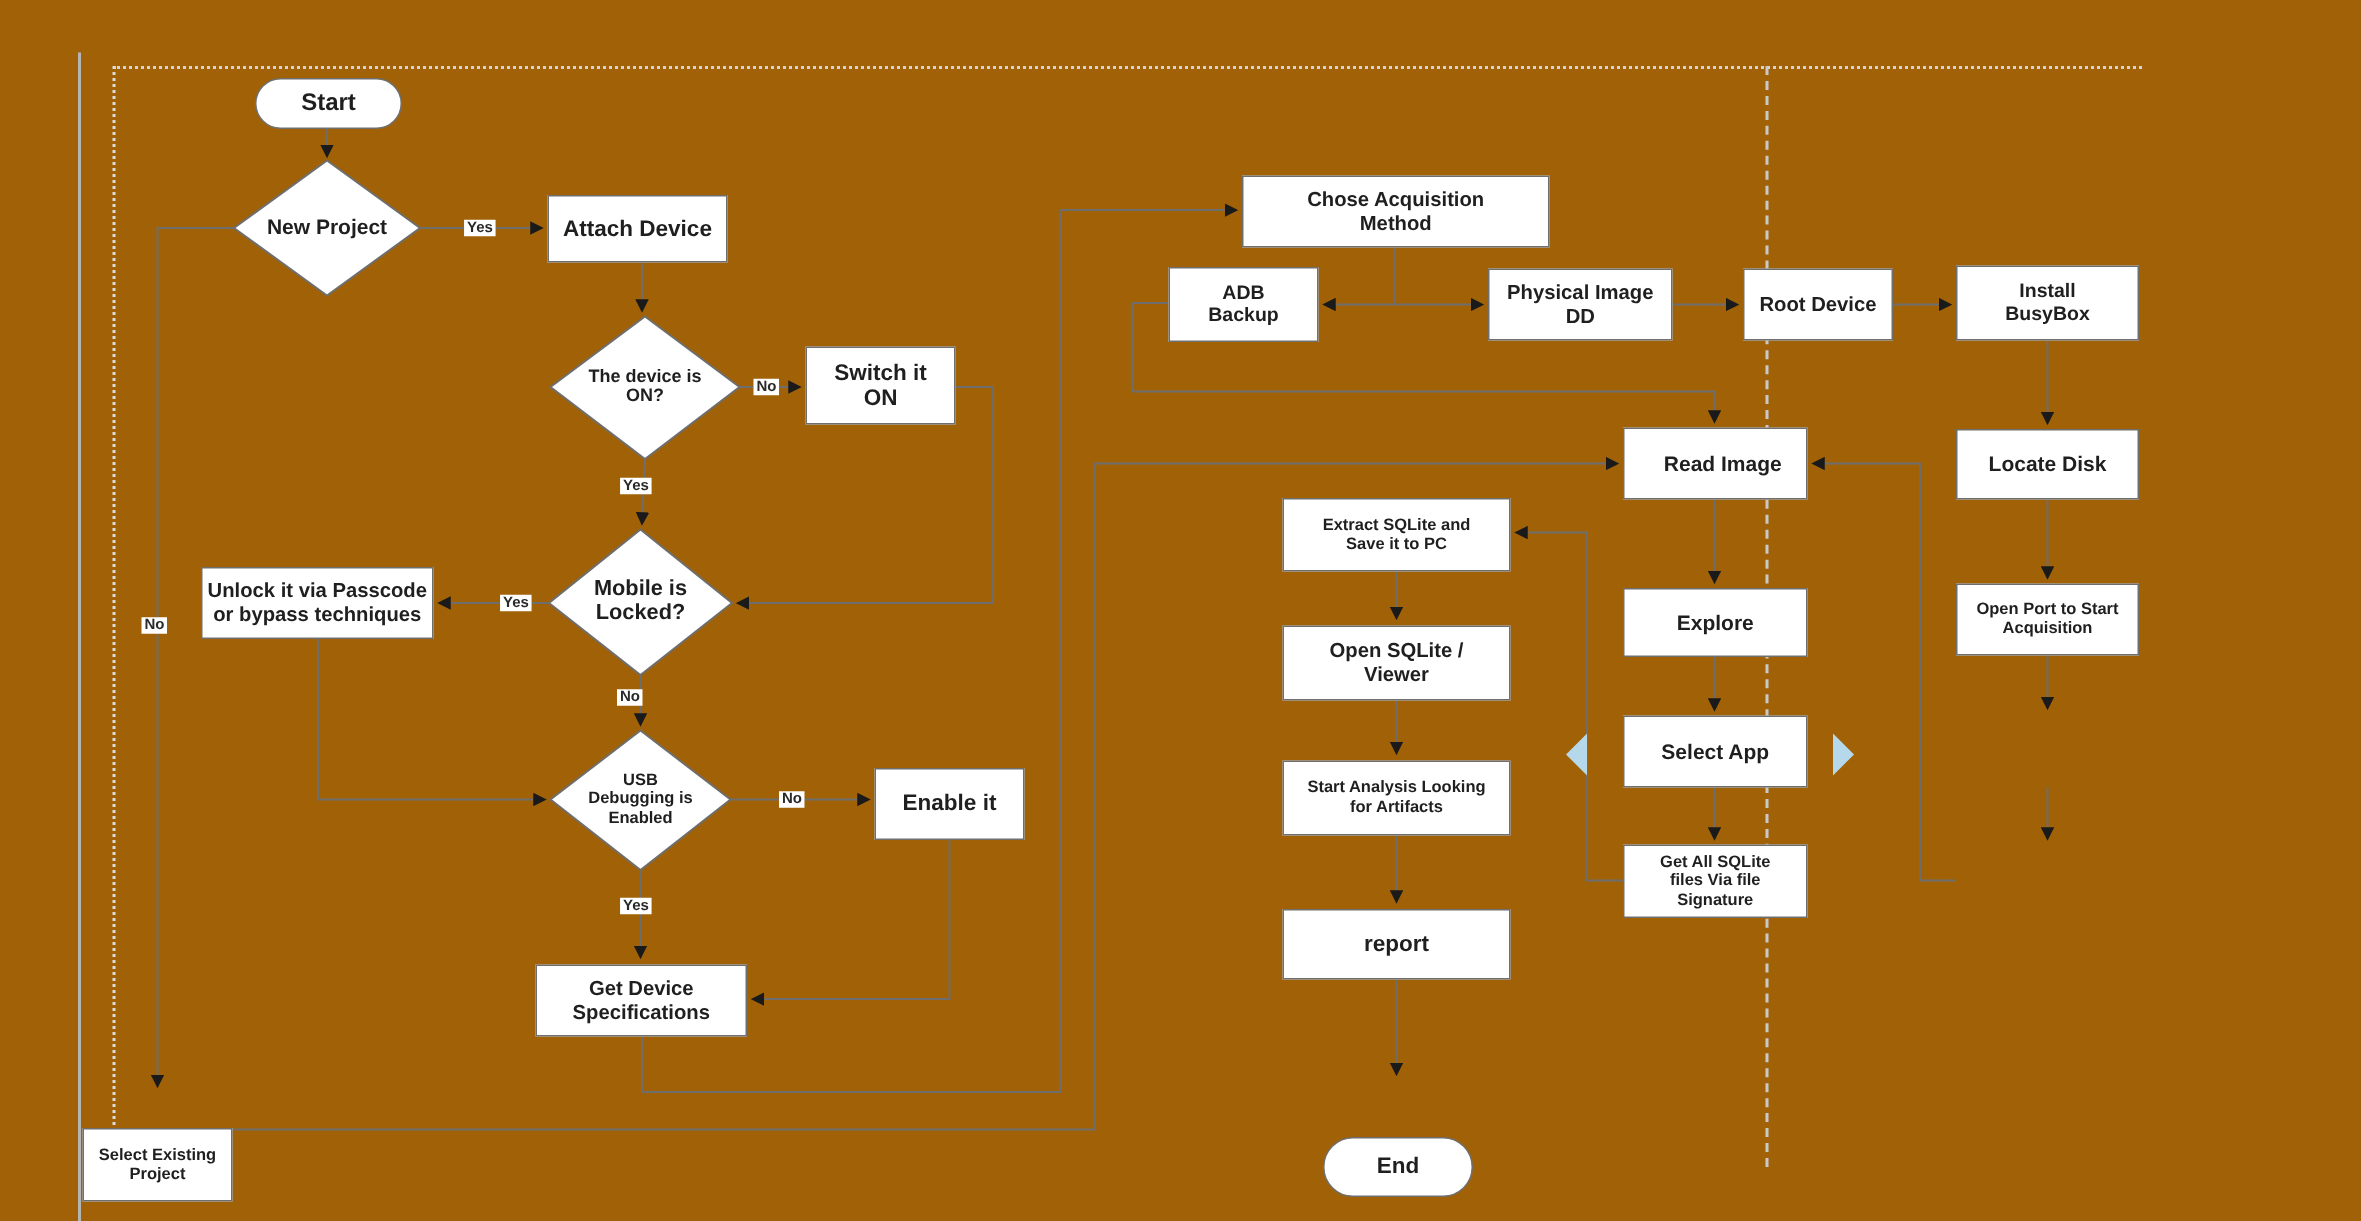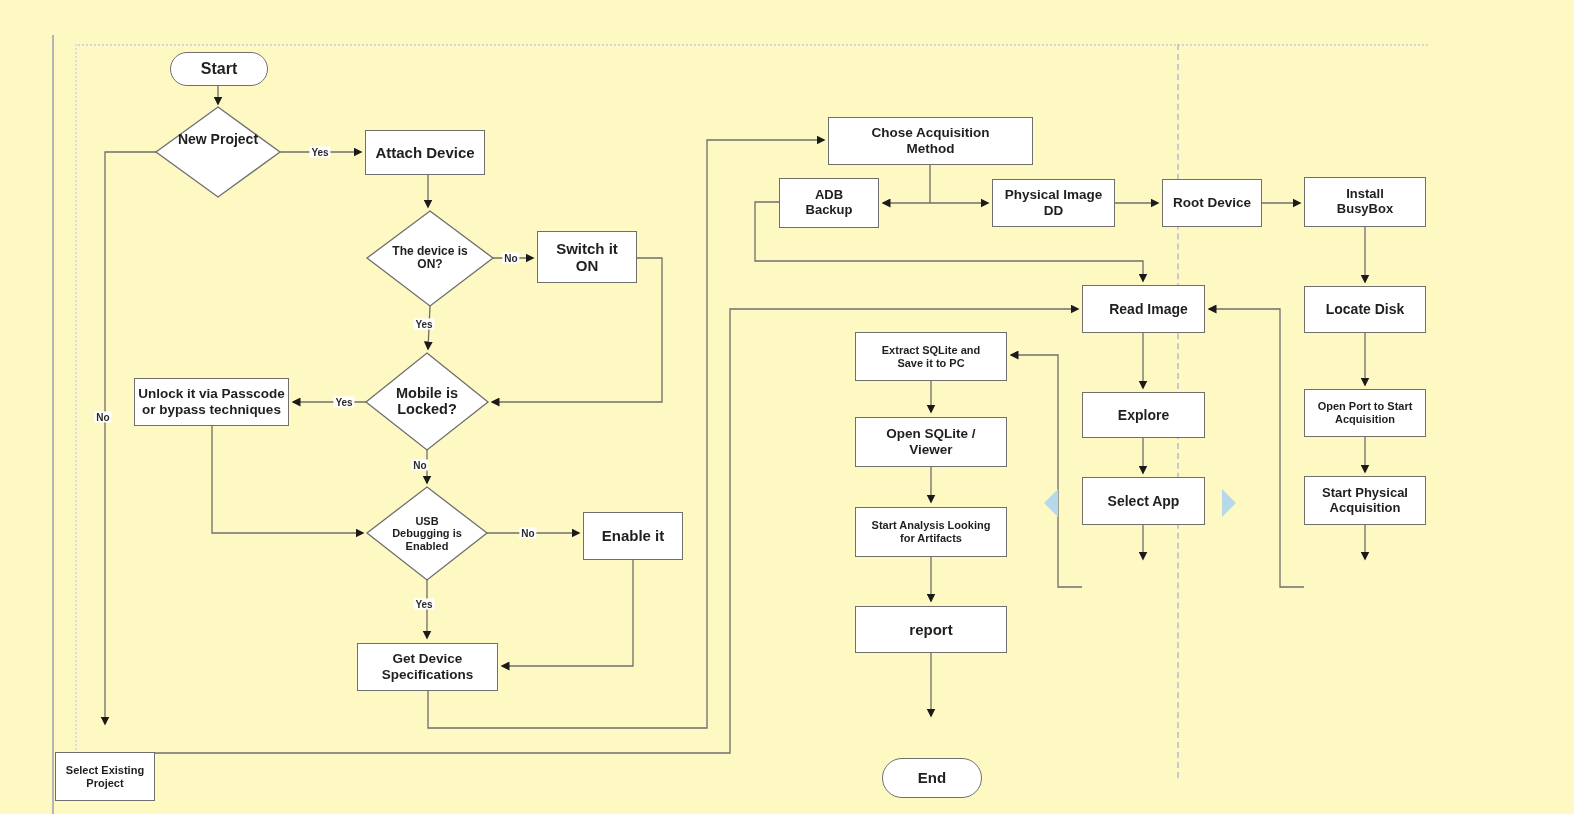--- a/index.html
+++ b/index.html
@@ -1,19 +1,19 @@
 <!DOCTYPE html>
 <html><head>
 <meta charset="utf-8">
 <style>
   html,body{margin:0;padding:0;background:#fff;}
   #canvas{
     position:relative;
     width:1574px;height:814px;
-    background:#fef9c3;
+    background:#a16207;
     font-family:"Liberation Sans", sans-serif;
     color:#1f1f1f;
     overflow:hidden;
   }
   #wires{position:absolute;left:0;top:0;width:1574px;height:814px;}
   .node{
     position:absolute;
     display:flex;align-items:center;justify-content:center;
     text-align:center;
     background:#ffffff;
@@ -130,21 +130,21 @@
     </g>
   </svg>
 
   <div class="node terminal" style="left:170px;top:52px;width:98px;height:34px;font-size:16px;">
       <span>Start</span>
     </div>
   <div class="node terminal" style="left:882px;top:722px;width:100px;height:40px;font-size:15px;border-radius:20px;margin-top:36px;">
       <span>End</span>
     </div>
 
-  <div class="dlabel" style="left:218px;top:140px;font-size:14px;max-width:90px;"><span>New Project</span></div>
+  <div class="dlabel" style="left:218px;top:152px;font-size:14px;max-width:90px;"><span>New Project</span></div>
   <div class="dlabel" style="left:430px;top:258px;font-size:12px;width:80px;"><span>The device is ON?</span></div>
   <div class="dlabel" style="left:427px;top:401px;font-size:14.5px;width:72px;"><span>Mobile is Locked?</span></div>
   <div class="dlabel" style="left:427px;top:533px;font-size:11px;width:78px;"><span>USB Debugging is Enabled</span></div>
 
   <div class="node" style="left:365px;top:130px;width:120px;height:45px;font-size:15px;">
       <span>Attach Device</span>
     </div>
   <div class="node" style="left:537px;top:231px;width:100px;height:52px;font-size:15px;">
       <span style="max-width:64px;">Switch it ON</span>
     </div>
@@ -175,32 +175,32 @@
     </div>
   <div class="node" style="left:1304px;top:177px;width:122px;height:50px;font-size:13px;">
       <span style="max-width:70px;">Install BusyBox</span>
     </div>
   <div class="node" style="left:1304px;top:286px;width:122px;height:47px;font-size:14px;">
       <span>Locate Disk</span>
     </div>
   <div class="node" style="left:1304px;top:389px;width:122px;height:48px;font-size:11px;">
       <span style="max-width:100px;">Open Port to Start Acquisition</span>
     </div>
-  <div class="node" style="left:1304px;top:476px;width:122px;height:49px;font-size:13px;">
-      <span style="max-width:95px;">Start Physical Acquisition</span>
-    </div>
 
   <div class="node" style="left:1082px;top:285px;width:123px;height:48px;font-size:14px;padding-left:10px;">
       <span>Read Image</span>
     </div>
   <div class="node" style="left:1082px;top:392px;width:123px;height:46px;font-size:14px;">
       <span>Explore</span>
     </div>
   <div class="node" style="left:1082px;top:477px;width:123px;height:48px;font-size:14px;">
       <span>Select App</span>
+    </div>
+  <div class="node" style="left:1082px;top:563px;width:123px;height:49px;font-size:11px;">
+      <span style="max-width:90px;">Get All SQLite files Via file Signature</span>
     </div>
 
   <div class="node" style="left:855px;top:332px;width:152px;height:49px;font-size:11px;">
       <span style="max-width:120px;">Extract SQLite and Save it to PC</span>
     </div>
   <div class="node" style="left:855px;top:417px;width:152px;height:50px;font-size:13.5px;">
       <span style="max-width:110px;">Open SQLite / Viewer</span>
     </div>
   <div class="node" style="left:855px;top:507px;width:152px;height:50px;font-size:11px;">
       <span style="max-width:125px;">Start Analysis Looking for Artifacts</span>

